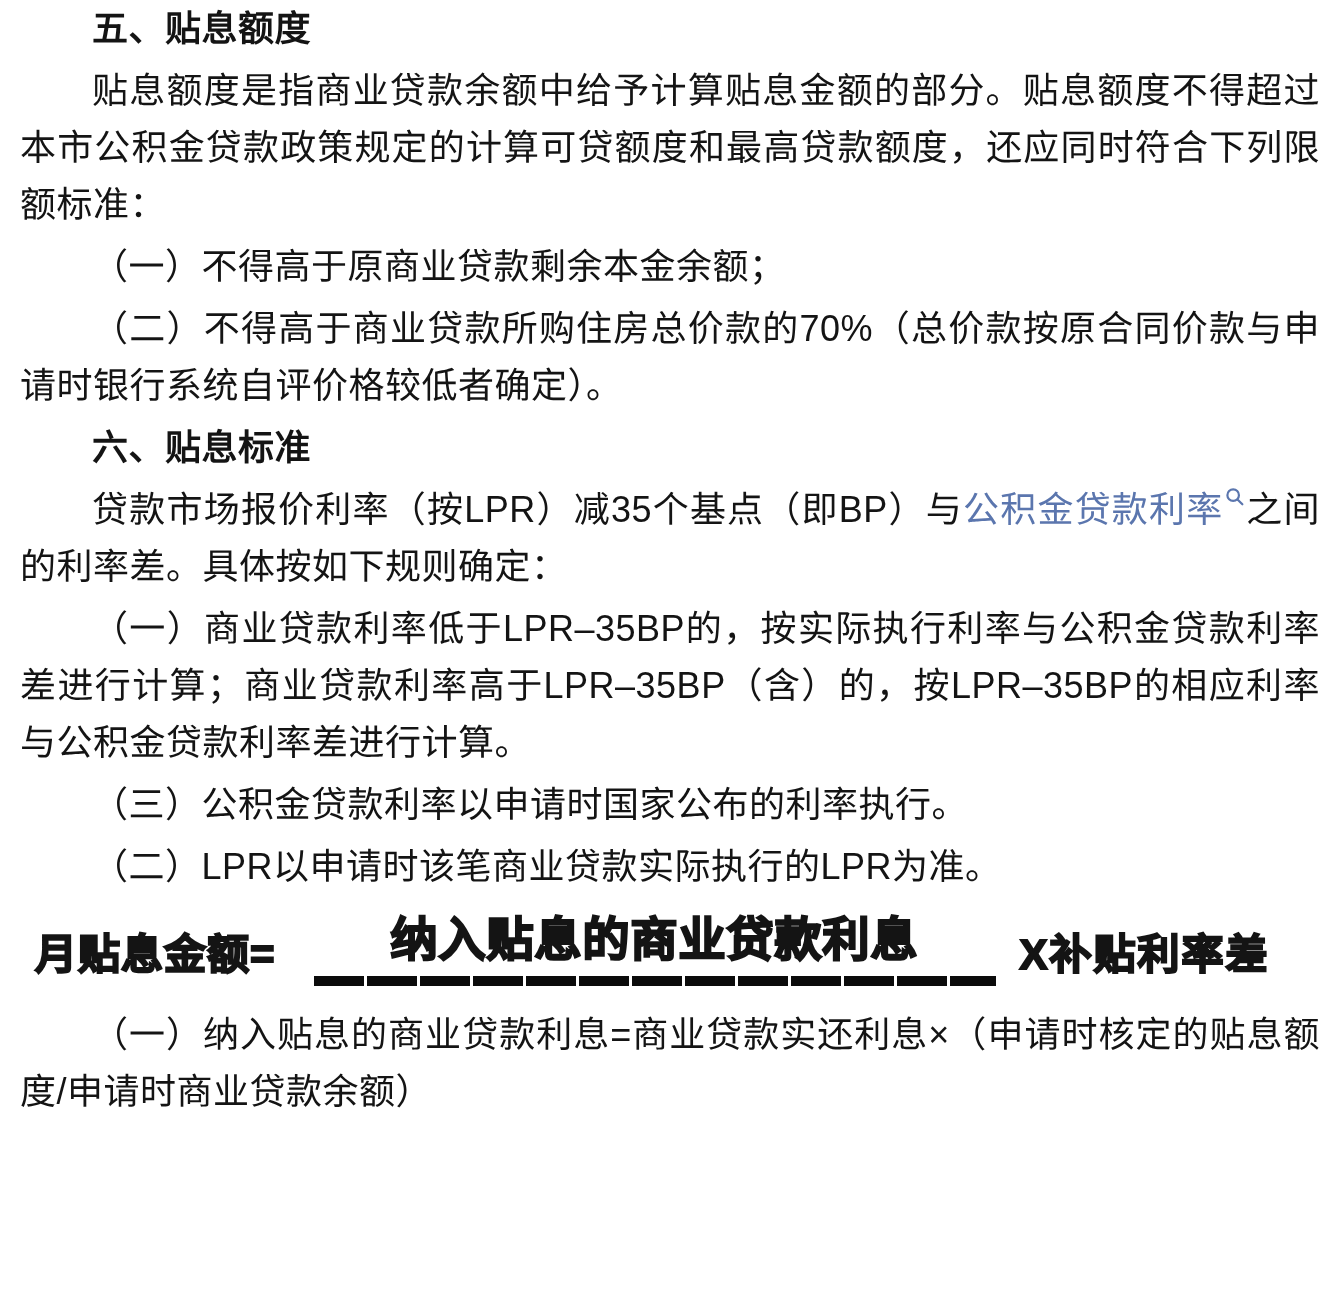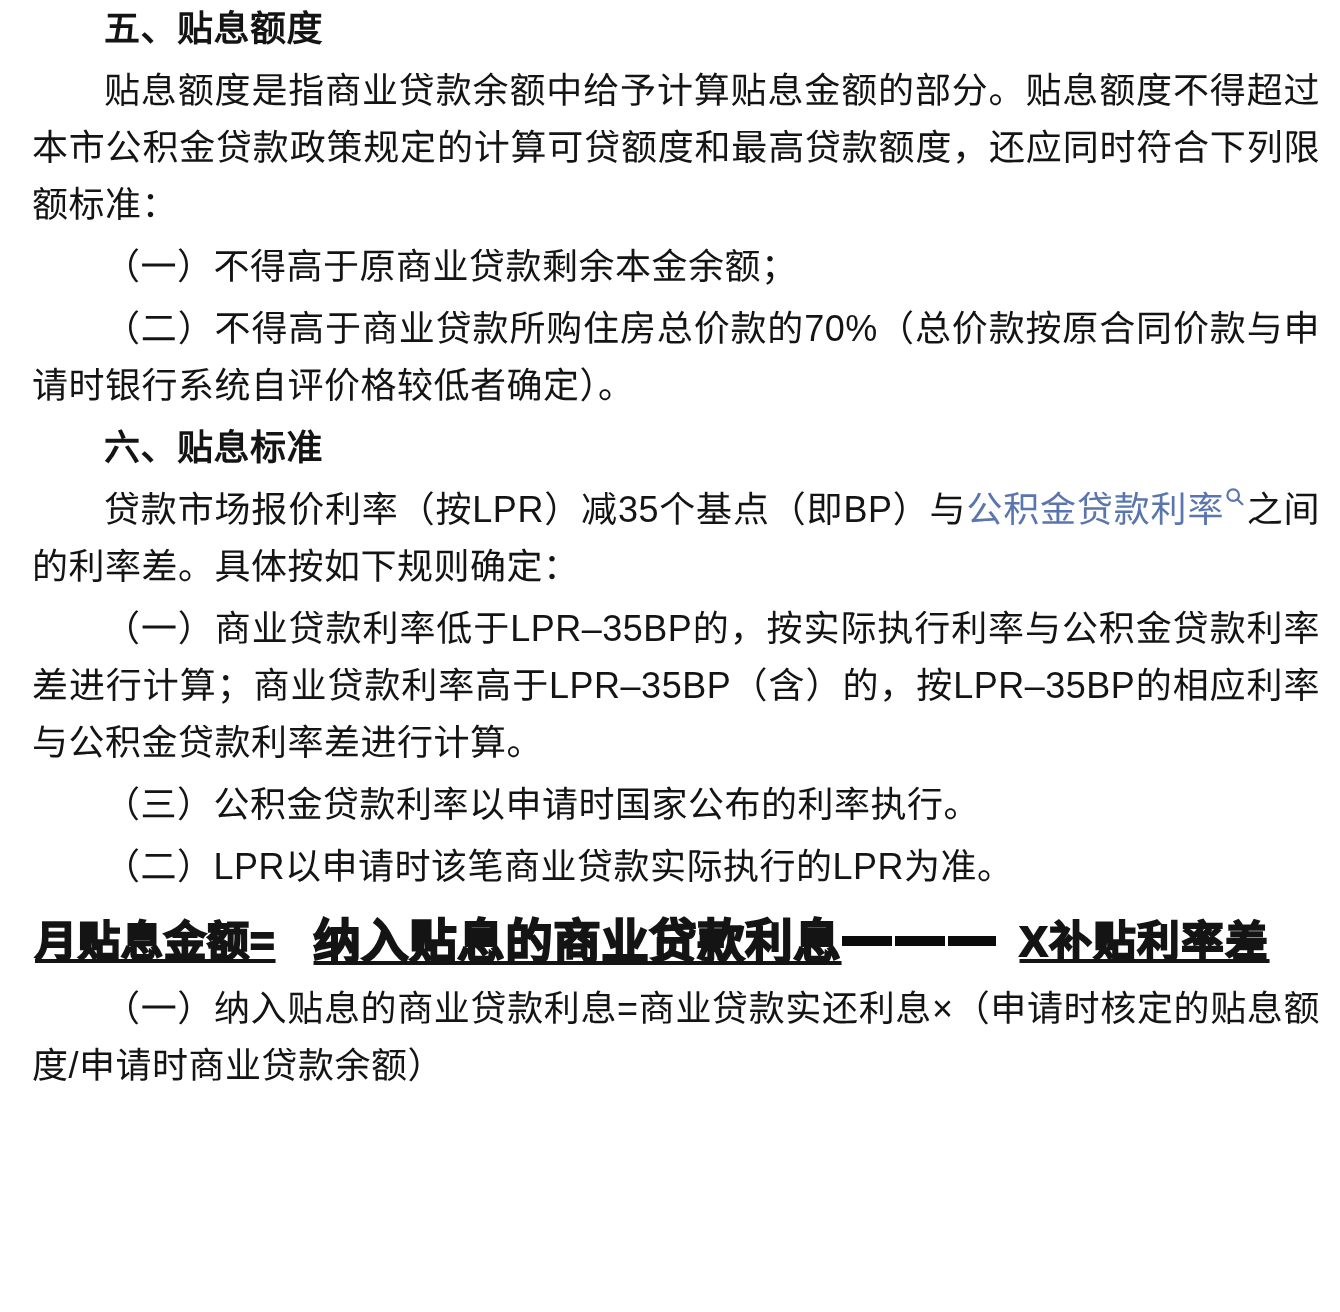--- a/index.html
+++ b/index.html
@@ -15,21 +15,21 @@
     color: var(--text, #141414);
   }
   .doc {
     padding: 0 20px 0 20px;
     font-size: 36px;
     line-height: 57px;
     text-align: justify;
     letter-spacing: 0.5px;
   }
   .doc p, .doc h2 {
-    margin: 5px 0 0 12px;
+    margin: 5px 0 0 0;
     text-indent: 2em;
     font-weight: 400;
   }
   .doc h2 {
     font-size: 36px;
     font-weight: 700;
   }
   .doc h2:first-child { margin-top: 0; }
   a.link {
     color: var(--link, #5b76ae);
@@ -46,34 +46,33 @@
     cursor: pointer;
   }
   .sup-icon svg { display: block; }
   
   .formula {
     display: flex;
     align-items: center;
     margin: 18px 0 10px 0;
     padding-left: 15px;
     text-align: right;
-    text-decoration: underline;
   }
   .f-lhs, .f-rhs {
     font-size: 42px;
     font-weight: 900;
     letter-spacing: 1px;
     -webkit-text-stroke: 2px currentColor;
     white-space: nowrap;
   }
   .f-lhs { margin-right: 38px; }
   .f-rhs { margin-left: 24px; letter-spacing: 2px; }
   .f-frac {
     display: flex;
-    flex-direction: row;
+    flex-direction: column;
     align-items: center;
     width: 682px;
   }
   .f-num, .f-den {
     font-size: 47px;
     font-weight: 900;
     letter-spacing: 1px;
     -webkit-text-stroke: 2.2px currentColor;
     line-height: 54px;
     white-space: nowrap;

